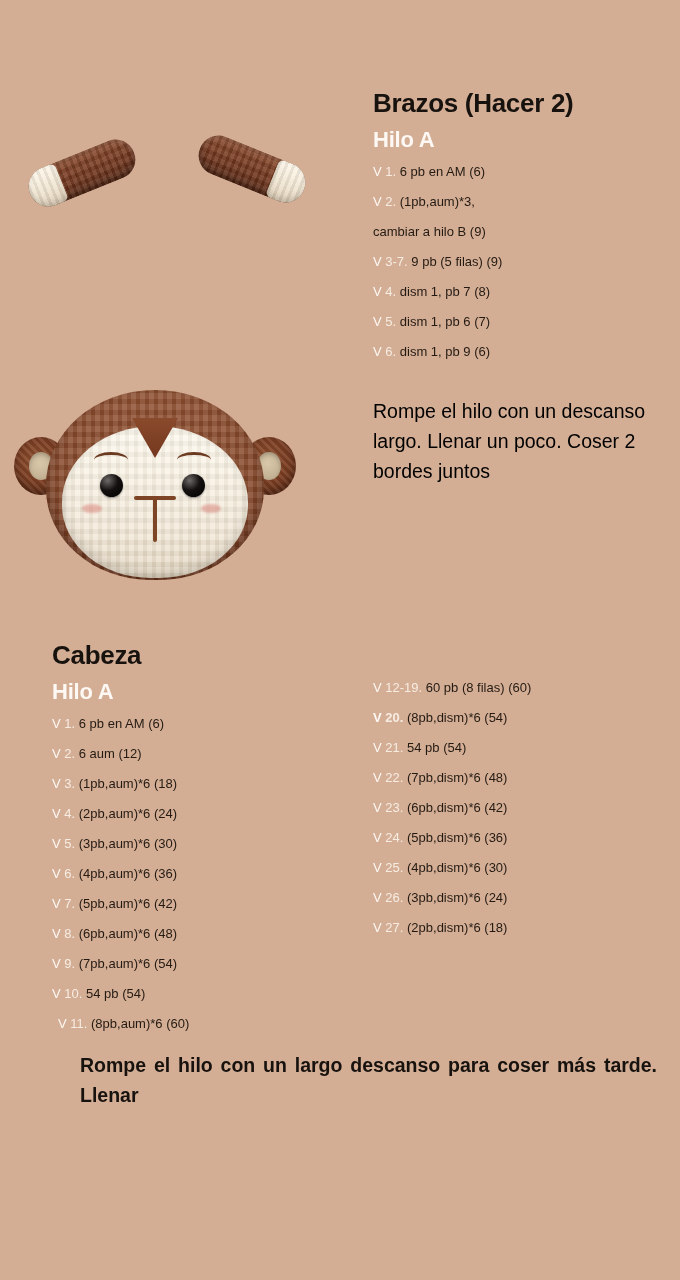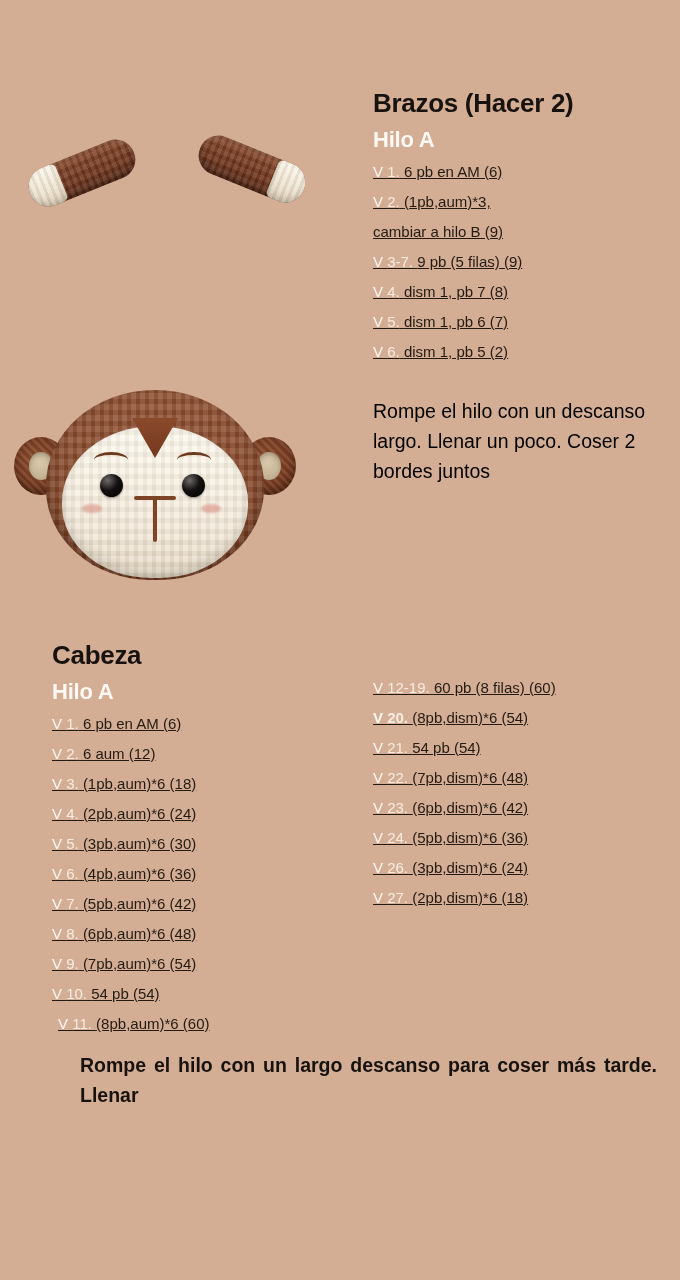--- a/index.html
+++ b/index.html
@@ -27,25 +27,24 @@
     letter-spacing: -0.3px;
     color: #17120e;
   }
   .h-white {
     font-weight: bold;
     font-size: 22px;
     letter-spacing: -0.2px;
     color: #fdf8f3;
   }
   .row {
-    font-size: 15px;
+    font-size: 13px;
     line-height: 30px;
     color: #241a12;
     white-space: nowrap;
-    text-decoration: underline;
   }
   .row .v {
     color: #fdf8f3;
     font-weight: 400;
   }
   .row .num {
     color: #f7ece2;
   }
   .row.bold-v .v,
   .row.bold-v .num {
@@ -321,21 +320,21 @@
       <span>dism 1, pb 7 (8)</span>
     </div>
     <div class="row">
       <span class="v">V</span>
       <span class="num">5.</span>
       <span>dism 1, pb 6 (7)</span>
     </div>
     <div class="row">
       <span class="v">V</span>
       <span class="num">6.</span>
-      <span>dism 1, pb 5 (2)</span>
+      <span>dism 1, pb 9 (6)</span>
     </div>
   </div>
 
   <div id="brazos-note" class="para">Rompe el hilo con un descanso largo. Llenar un poco. Coser 2 bordes juntos</div>
 
   <div id="monkey">
     <div class="ear" id="ear-left">
       <div class="inner"></div>
     </div>
     <div class="ear" id="ear-right">
@@ -442,20 +441,25 @@
       <span class="num">23.</span>
       <span>(6pb,dism)*6 (42)</span>
     </div>
     <div class="row">
       <span class="v">V</span>
       <span class="num">24.</span>
       <span>(5pb,dism)*6 (36)</span>
     </div>
     <div class="row">
       <span class="v">V</span>
+      <span class="num">25.</span>
+      <span>(4pb,dism)*6 (30)</span>
+    </div>
+    <div class="row">
+      <span class="v">V</span>
       <span class="num">26.</span>
       <span>(3pb,dism)*6 (24)</span>
     </div>
     <div class="row">
       <span class="v">V</span>
       <span class="num">27.</span>
       <span>(2pb,dism)*6 (18)</span>
     </div>
   </div>
 

